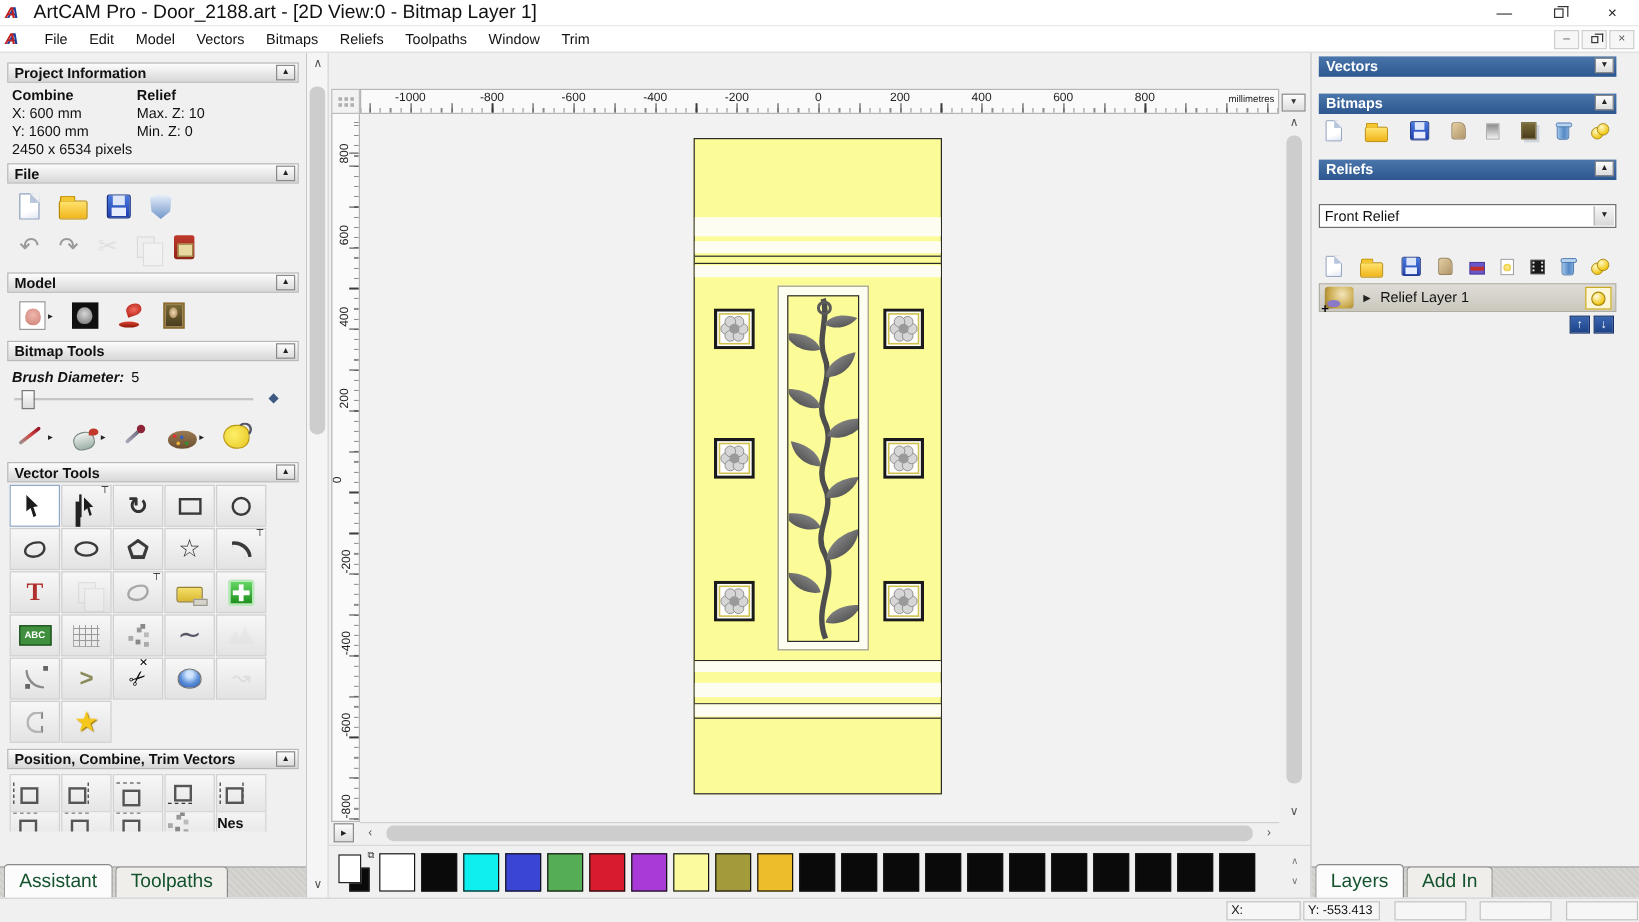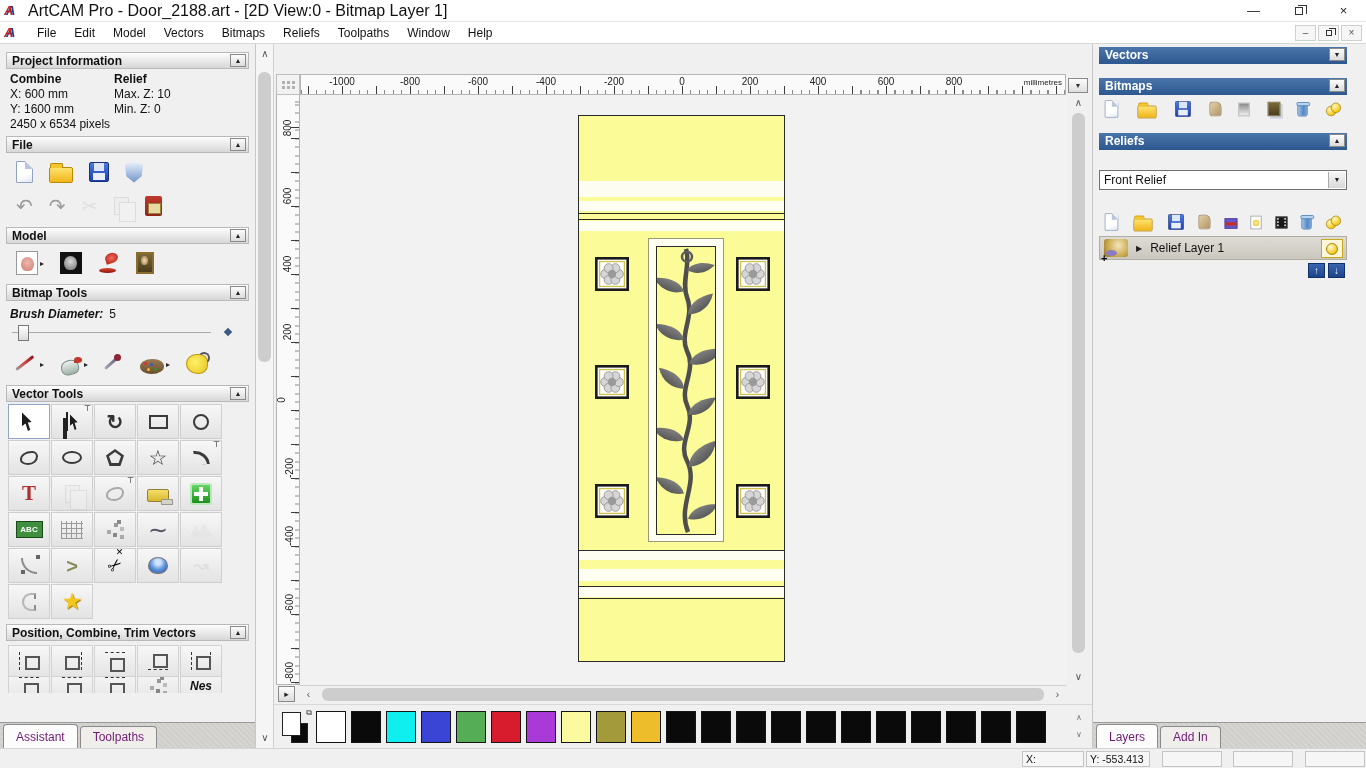--- a/index.html
+++ b/index.html
@@ -46,26 +46,26 @@
   .slider-thumb{position:absolute;left:8px;top:2px;width:11px;height:16px;background:linear-gradient(#fefefe,#dcdcdc);border:1px solid #777;}
   .slider-diamond{position:absolute;right:14px;top:6px;width:6px;height:6px;background:#3d5a80;transform:rotate(45deg);}
   
   #vt-grid{display:grid;grid-template-columns:repeat(5,43px);margin:2px 0 0 2px;}
   .vtool{position:relative;width:42px;height:35px;background:linear-gradient(#f7f7f7,#e3e3e3);border:1px solid #cfcfcf;display:flex;align-items:center;justify-content:center;margin:0 1px 1px 0;}
   .vtool.active{background:#fff;border-color:#8fa8c8;}
   .vtool.grayed .icn{opacity:.38;filter:grayscale(1);}
   .vtool .pin{right:1px;top:0;}
   
   .align-row{display:flex;align-items:center;padding:2px 0 0 2px;}
-  .align-row .iconwrap{width:42px;height:32px;background:linear-gradient(#f7f7f7,#e5e5e5);border:1px solid #d2d2d2;justify-content:center;margin:0 1px 0 0;font-style:italic;}
+  .align-row .iconwrap{width:42px;height:32px;background:linear-gradient(#f7f7f7,#e5e5e5);border:1px solid #d2d2d2;justify-content:flex-start;margin:0 1px 0 0;}
   .align-row.clip{height:16px;overflow:hidden;}
 
   
   .tabstrip{position:absolute;left:0;right:0;bottom:0;height:26px;background:repeating-linear-gradient(45deg,#d6d5d2 0 2px,#cfcecb 2px 4px);border-top:1px solid #9a9a9a;display:flex;align-items:flex-end;padding-left:3px;}
-  .tab{background:#efeeeb;border:1px solid #8a8a8a;border-bottom:none;border-radius:4px 4px 0 0;padding:3px 12px 4px;font-size:12px;margin-right:2px;color:#701a75;}
+  .tab{background:#efeeeb;border:1px solid #8a8a8a;border-bottom:none;border-radius:4px 4px 0 0;padding:3px 12px 4px;font-size:16px;margin-right:2px;color:#14532d;}
   .tab.active{background:#fcfcfc;padding-top:5px;position:relative;z-index:2;}
 
   
   #left-scroll{position:absolute;left:256px;top:44px;width:18px;height:704px;background:#f5f5f5;border-right:1px solid #d0d0d0;}
   .scroll-arrow{position:absolute;left:0;width:18px;height:16px;color:#555;font-size:10px;text-align:center;line-height:16px;}
   #left-scroll .thumb{position:absolute;left:2px;top:28px;width:13px;height:290px;background:#cdcdcd;border-radius:6px;}
 
   
   #canvas-col{position:absolute;left:274px;top:44px;width:818px;height:704px;background:#f0f0f0;}
   #cv-toolbar{position:absolute;left:0;top:0;width:818px;height:30px;background:#f7f7f7;border-bottom:1px solid #d5d5d5;display:flex;align-items:center;padding-left:8px;gap:4px;}
@@ -272,21 +272,21 @@
     <span class="applogo"><span class="l2">A</span><span>A</span></span>
     <span style="display:flex;">
         <span class="menu-item">File</span>
         <span class="menu-item">Edit</span>
         <span class="menu-item">Model</span>
         <span class="menu-item">Vectors</span>
         <span class="menu-item">Bitmaps</span>
         <span class="menu-item">Reliefs</span>
         <span class="menu-item">Toolpaths</span>
         <span class="menu-item">Window</span>
-        <span class="menu-item">Help</span>
+        <span class="menu-item">Trim</span>
       </span>
     <div class="mdictrls">
       <div class="mdibtn">–</div>
       <div class="mdibtn">
           <span class="sq2"></span>
         </div>
       <div class="mdibtn">×</div>
     </div>
   </div>
 

